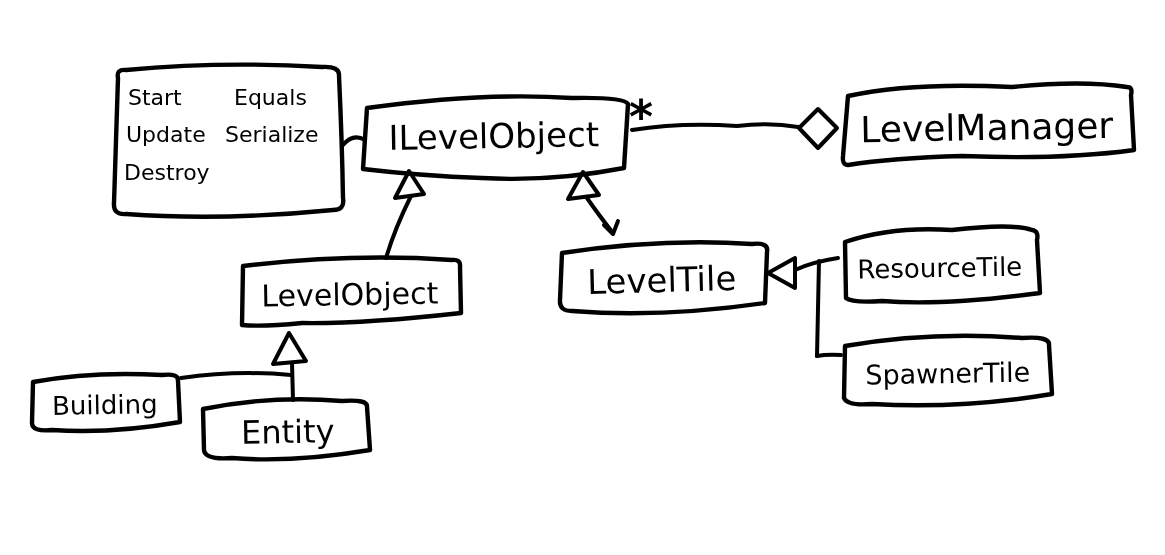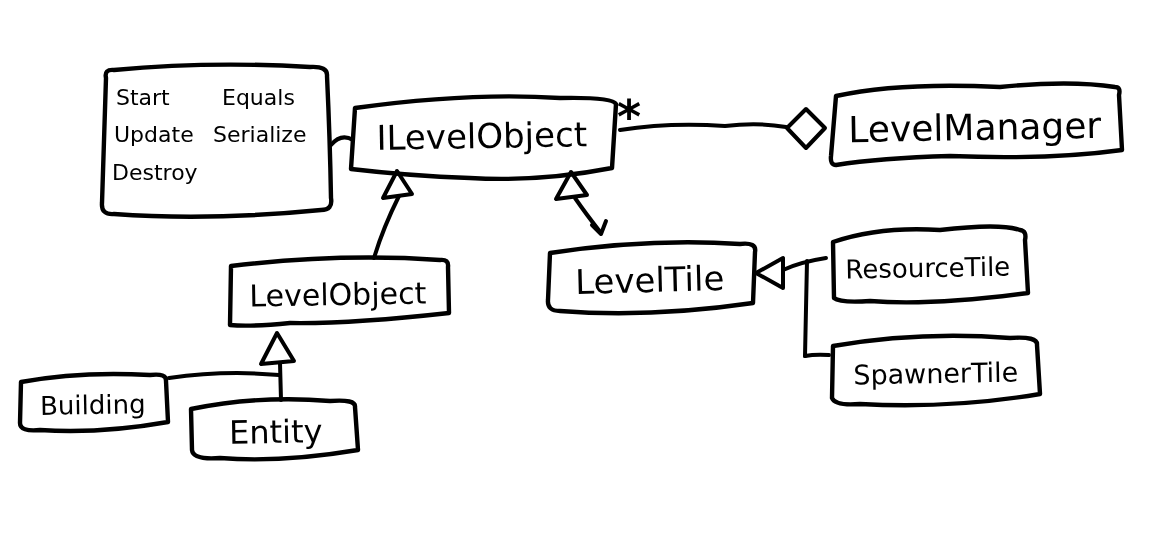--- a/index.html
+++ b/index.html
@@ -8,20 +8,21 @@
     background: #ffffff;
     width: 1165px;
     height: 555px;
     overflow: hidden;
   }
   .canvas-wrap {
     position: relative;
     width: 922px;
     height: 555px;
     background: #ffffff;
+    padding-left: 12px;
   }
   svg { display: block; }
   .ink {
     fill: none;
     stroke: #000000;
     stroke-width: 4.4;
     stroke-linecap: round;
     stroke-linejoin: round;
   }
   .ink-thin {

